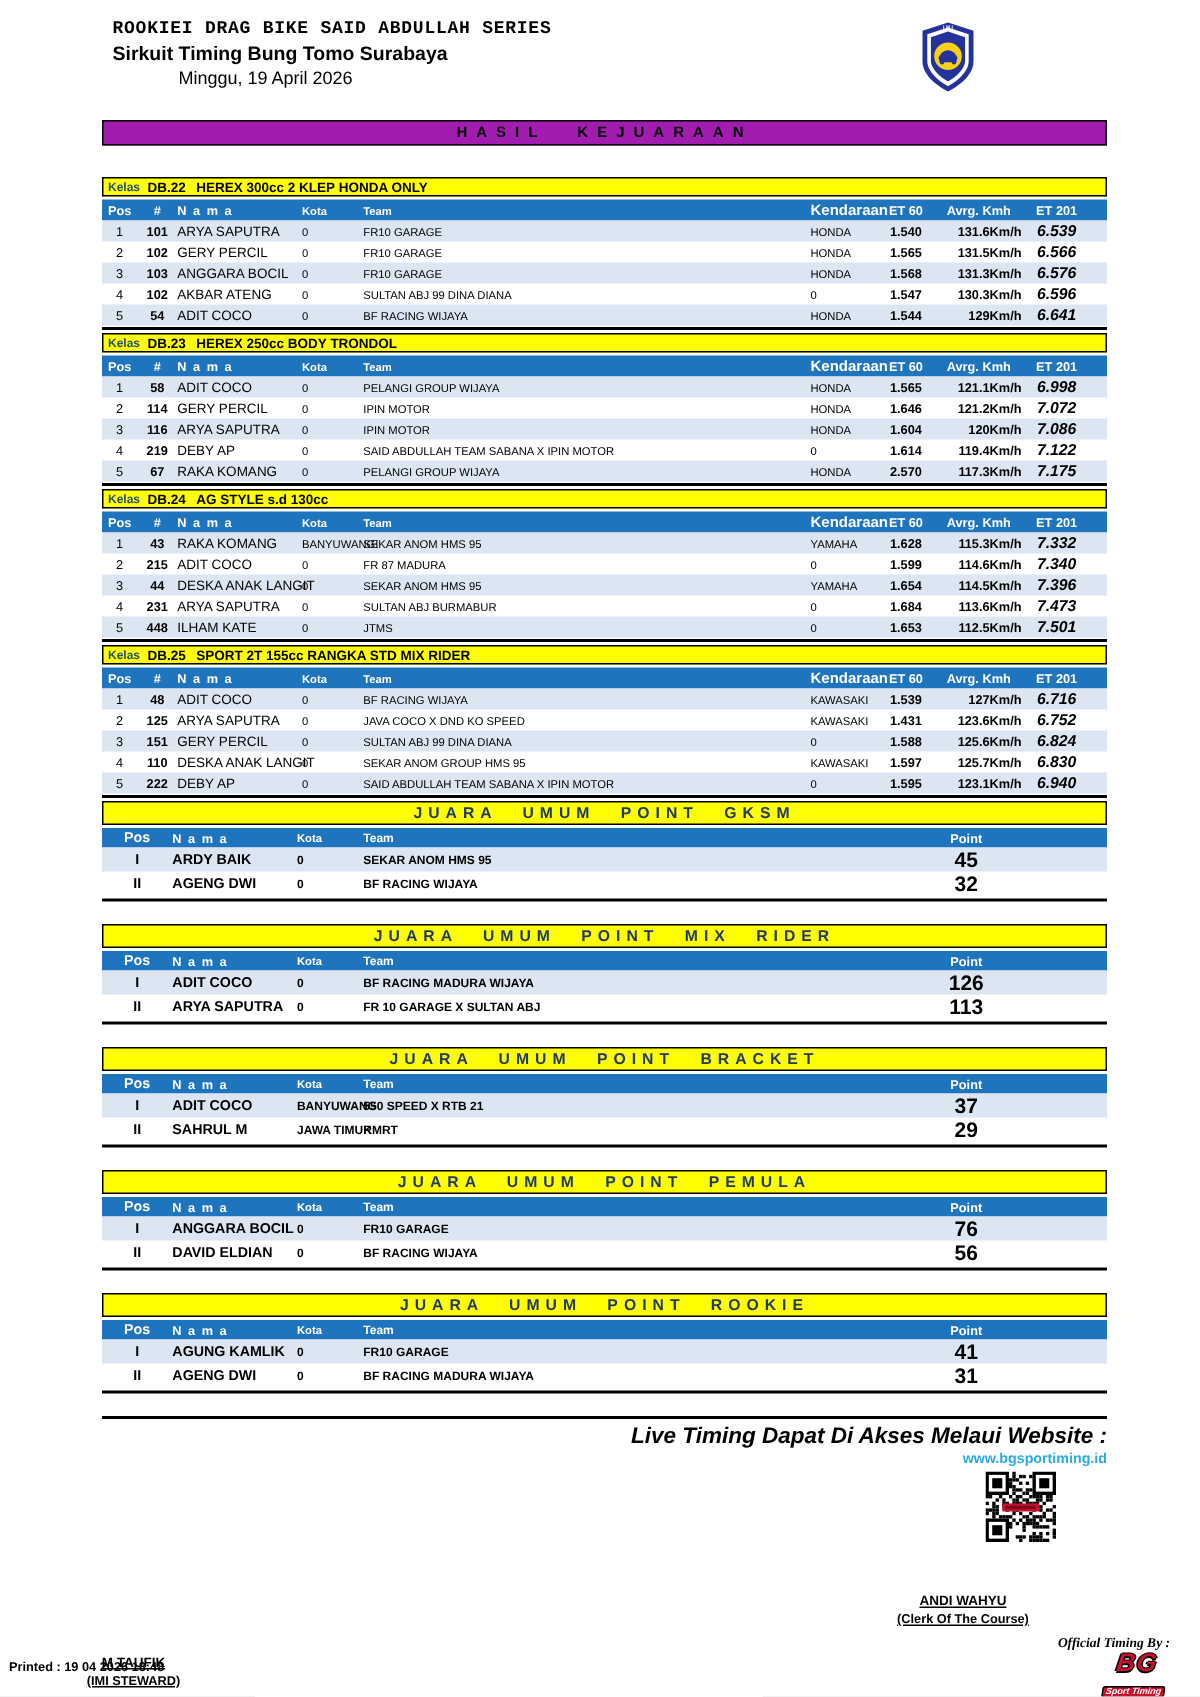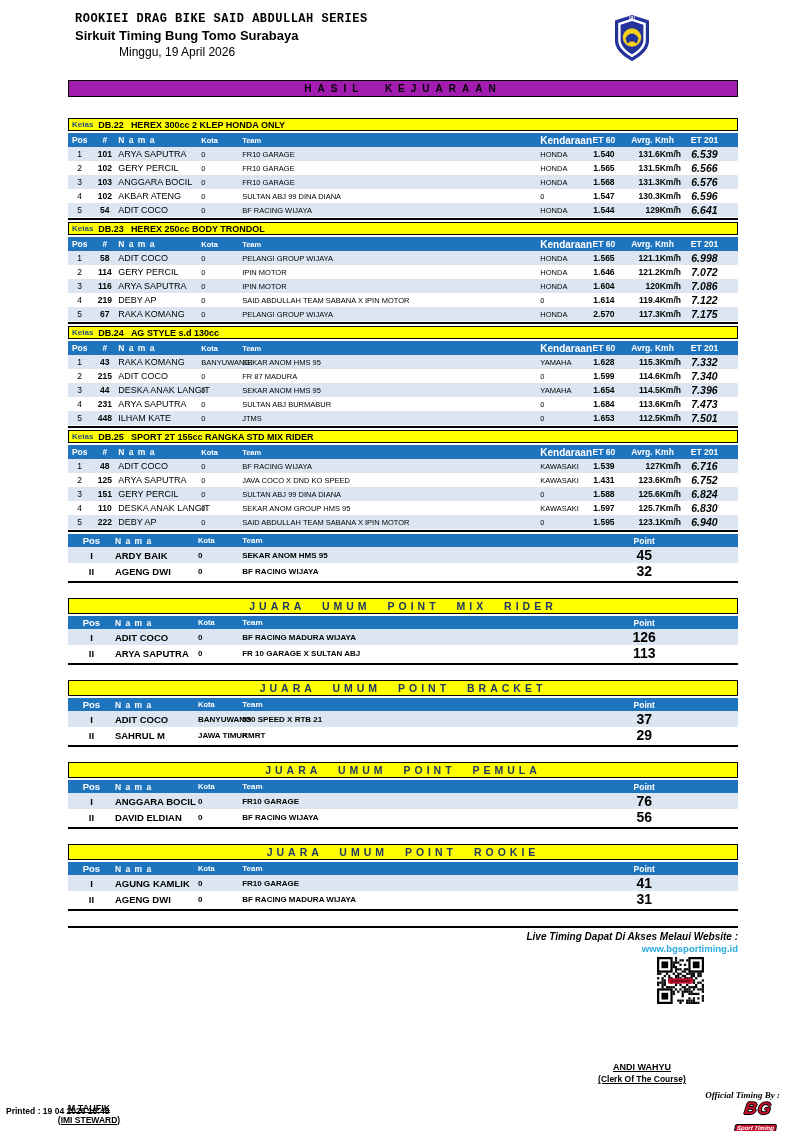--- a/index.html
+++ b/index.html
@@ -58,21 +58,21 @@
   .p-nama{width:12.4%;font-size:9.5px;white-space:nowrap;}
   .p-kota{width:6.6%;font-size:8px;white-space:nowrap;}
   .p-team{width:48%;font-size:8px;white-space:nowrap;}
   .p-point{width:24%;text-align:center;font-size:14px;}
   .phead .p-nama{letter-spacing:1px;font-size:8.5px;}
   .phead .p-kota{font-size:7.5px;}
   .phead .p-point{font-size:8.5px;}
 
   
   .final-rule{border-bottom:2.5px solid #000;margin-bottom:3px;}
-  .live-note{text-align:right;font-weight:bold;font-style:italic;font-size:10px;}
+  .live-note{text-align:right;font-weight:bold;font-style:italic;font-size:15px;}
   .live-link{text-align:right;font-weight:bold;font-size:9.5px;color:#29ABE2;margin-top:1px;}
   .qr-wrap{display:flex;justify-content:flex-end;padding-right:34px;margin-top:3px;}
 
   .sig{position:absolute;text-align:center;font-weight:bold;}
   .sig-left{left:44px;top:1062px;width:90px;margin-top:41px;}
   .sig-right{left:582px;top:1062px;width:120px;}
   .sig-name{font-size:9px;text-decoration:underline;}
   .sig-role{font-size:8.5px;margin-top:2px;text-decoration:underline;}
 
   .printed{position:absolute;left:6px;top:1106px;font-weight:bold;font-size:8.5px;}
@@ -408,20 +408,21 @@
               <div class="c-et60">1.595</div>
               <div class="c-avg">123.1Km/h</div>
               <div class="c-et201">6.940</div>
             </div>
           </div>
         </div>
       </div>
 
     <div id="point-tables">
         <div class="point-table">
+          <div class="point-banner">JUARA UMUM POINT GKSM</div>
           <div class="phead">
             <div class="p-pos">Pos</div>
             <div class="p-nama">N a m a</div>
             <div class="p-kota">Kota</div>
             <div class="p-team">Team</div>
             <div class="p-point">Point</div>
           </div>
           <div class="rows">
             <div class="prow alt">
               <div class="p-pos">I</div>

